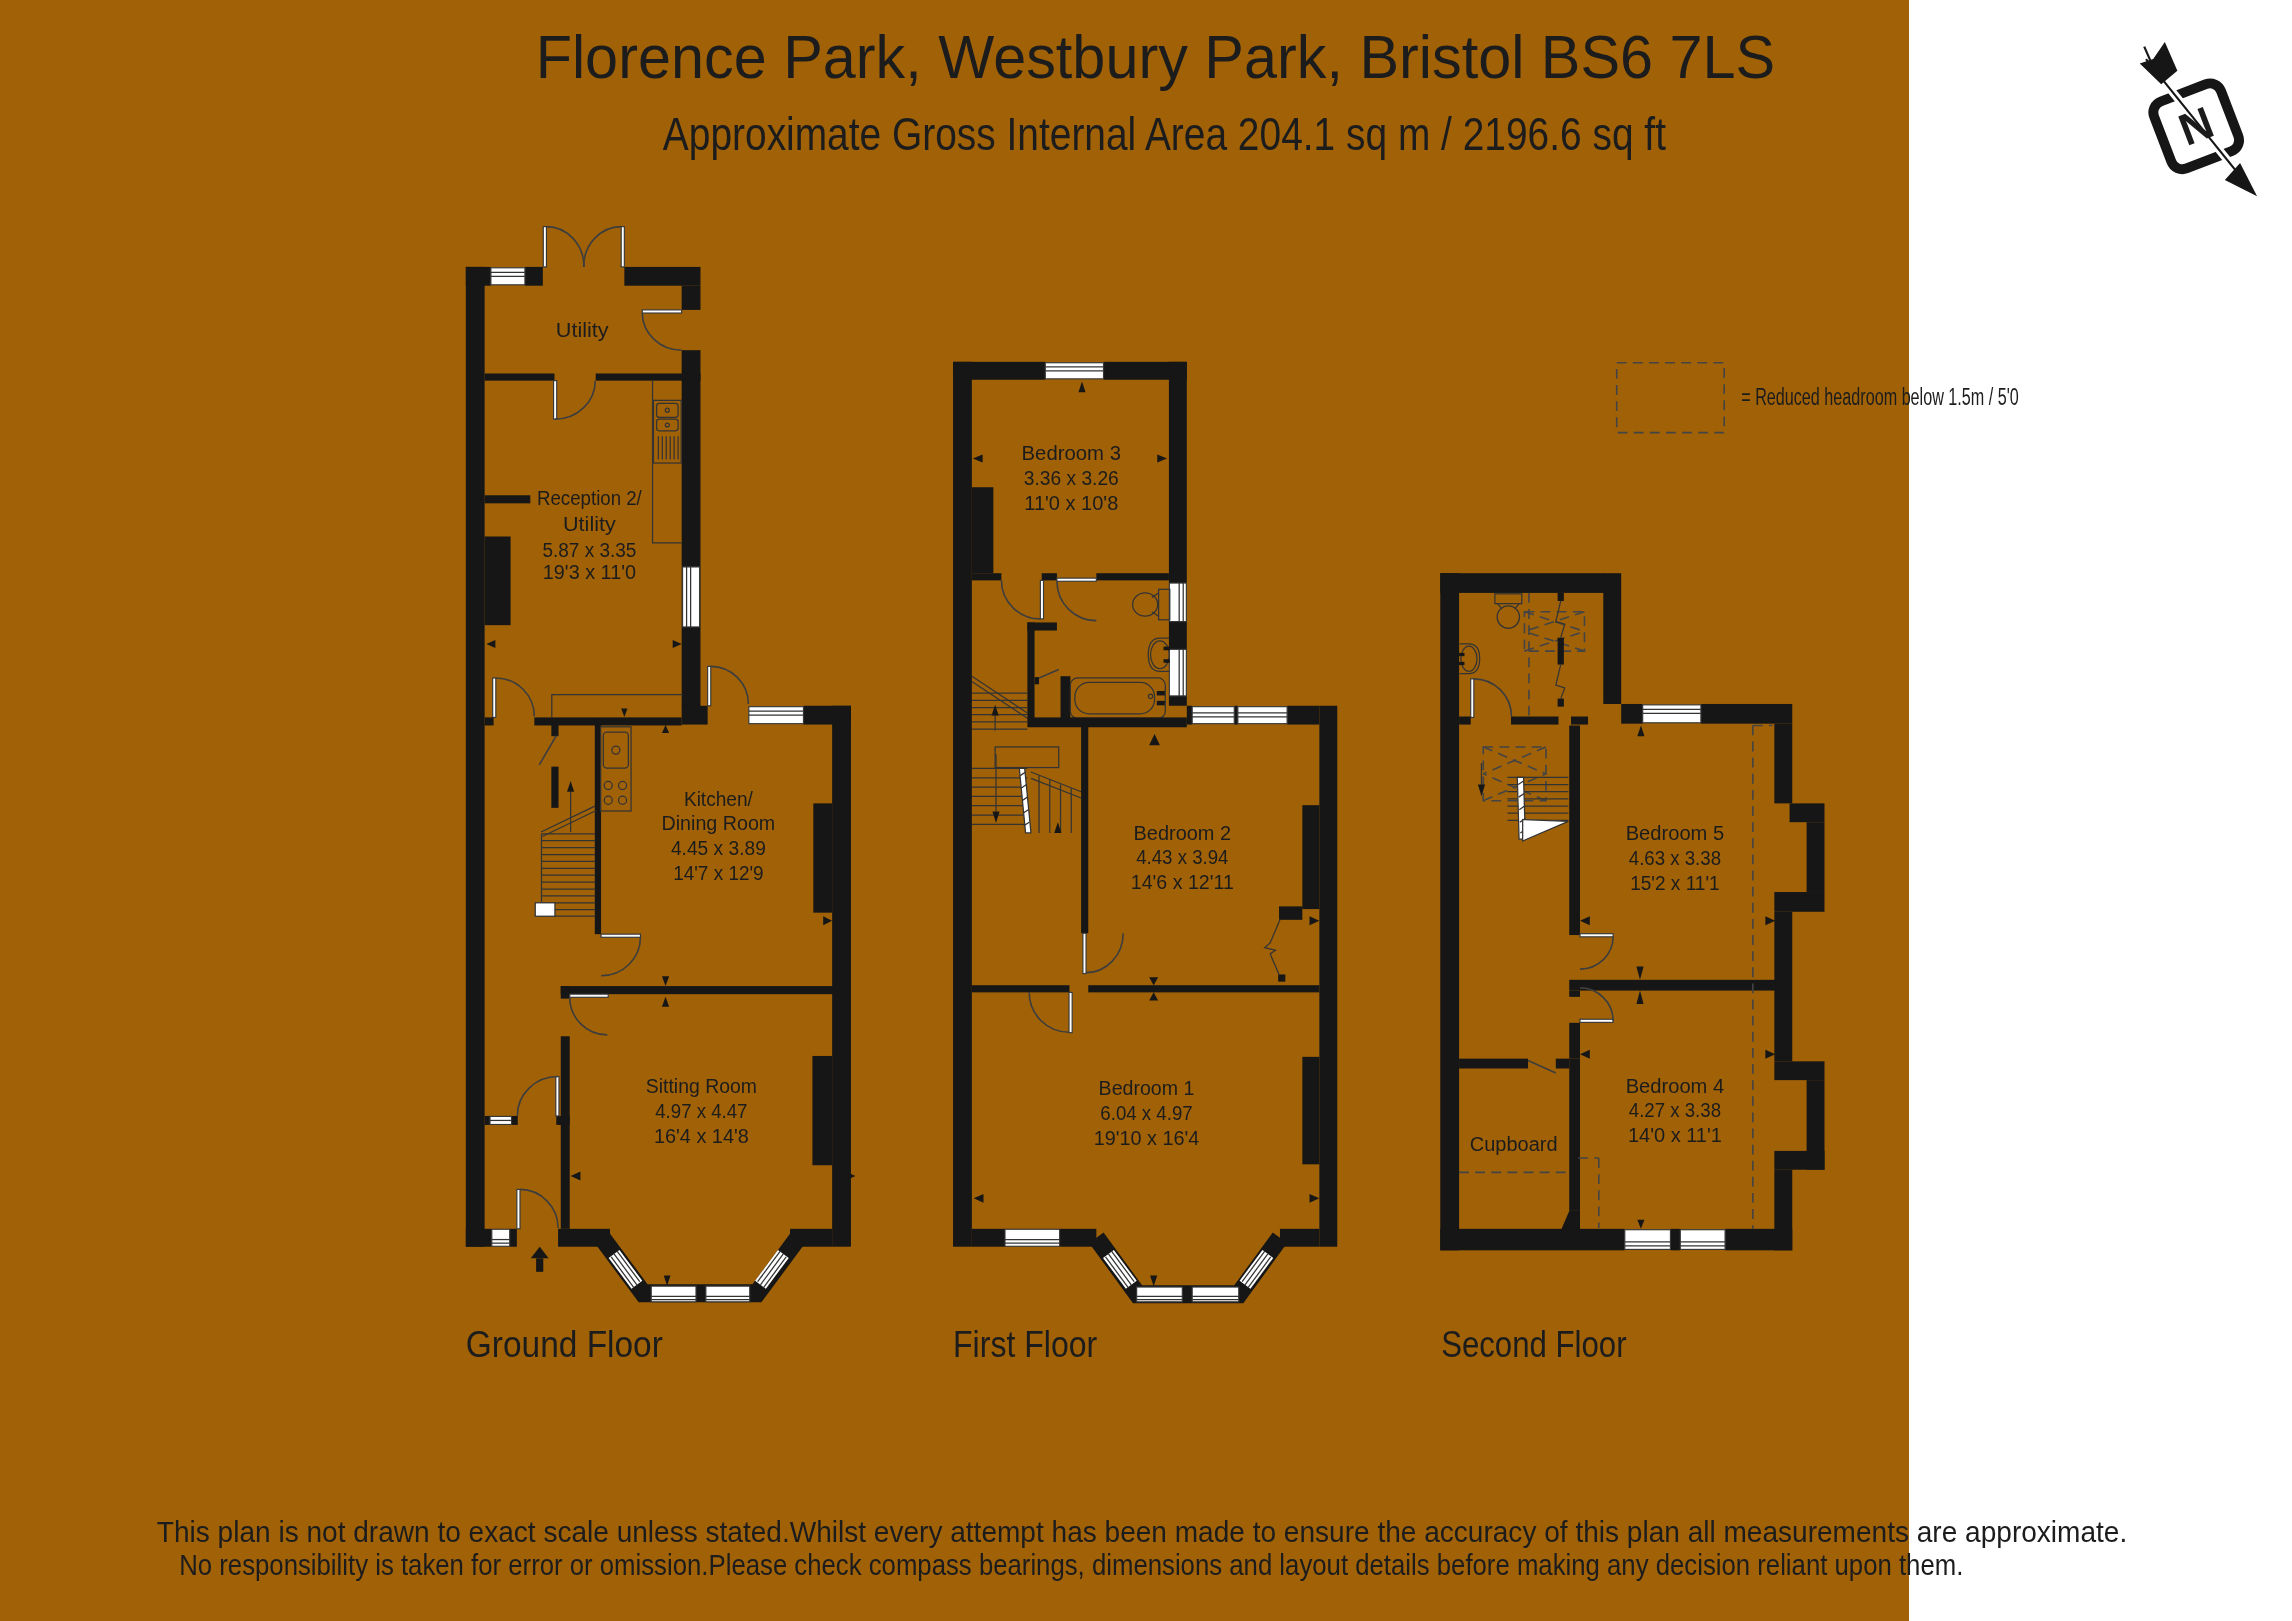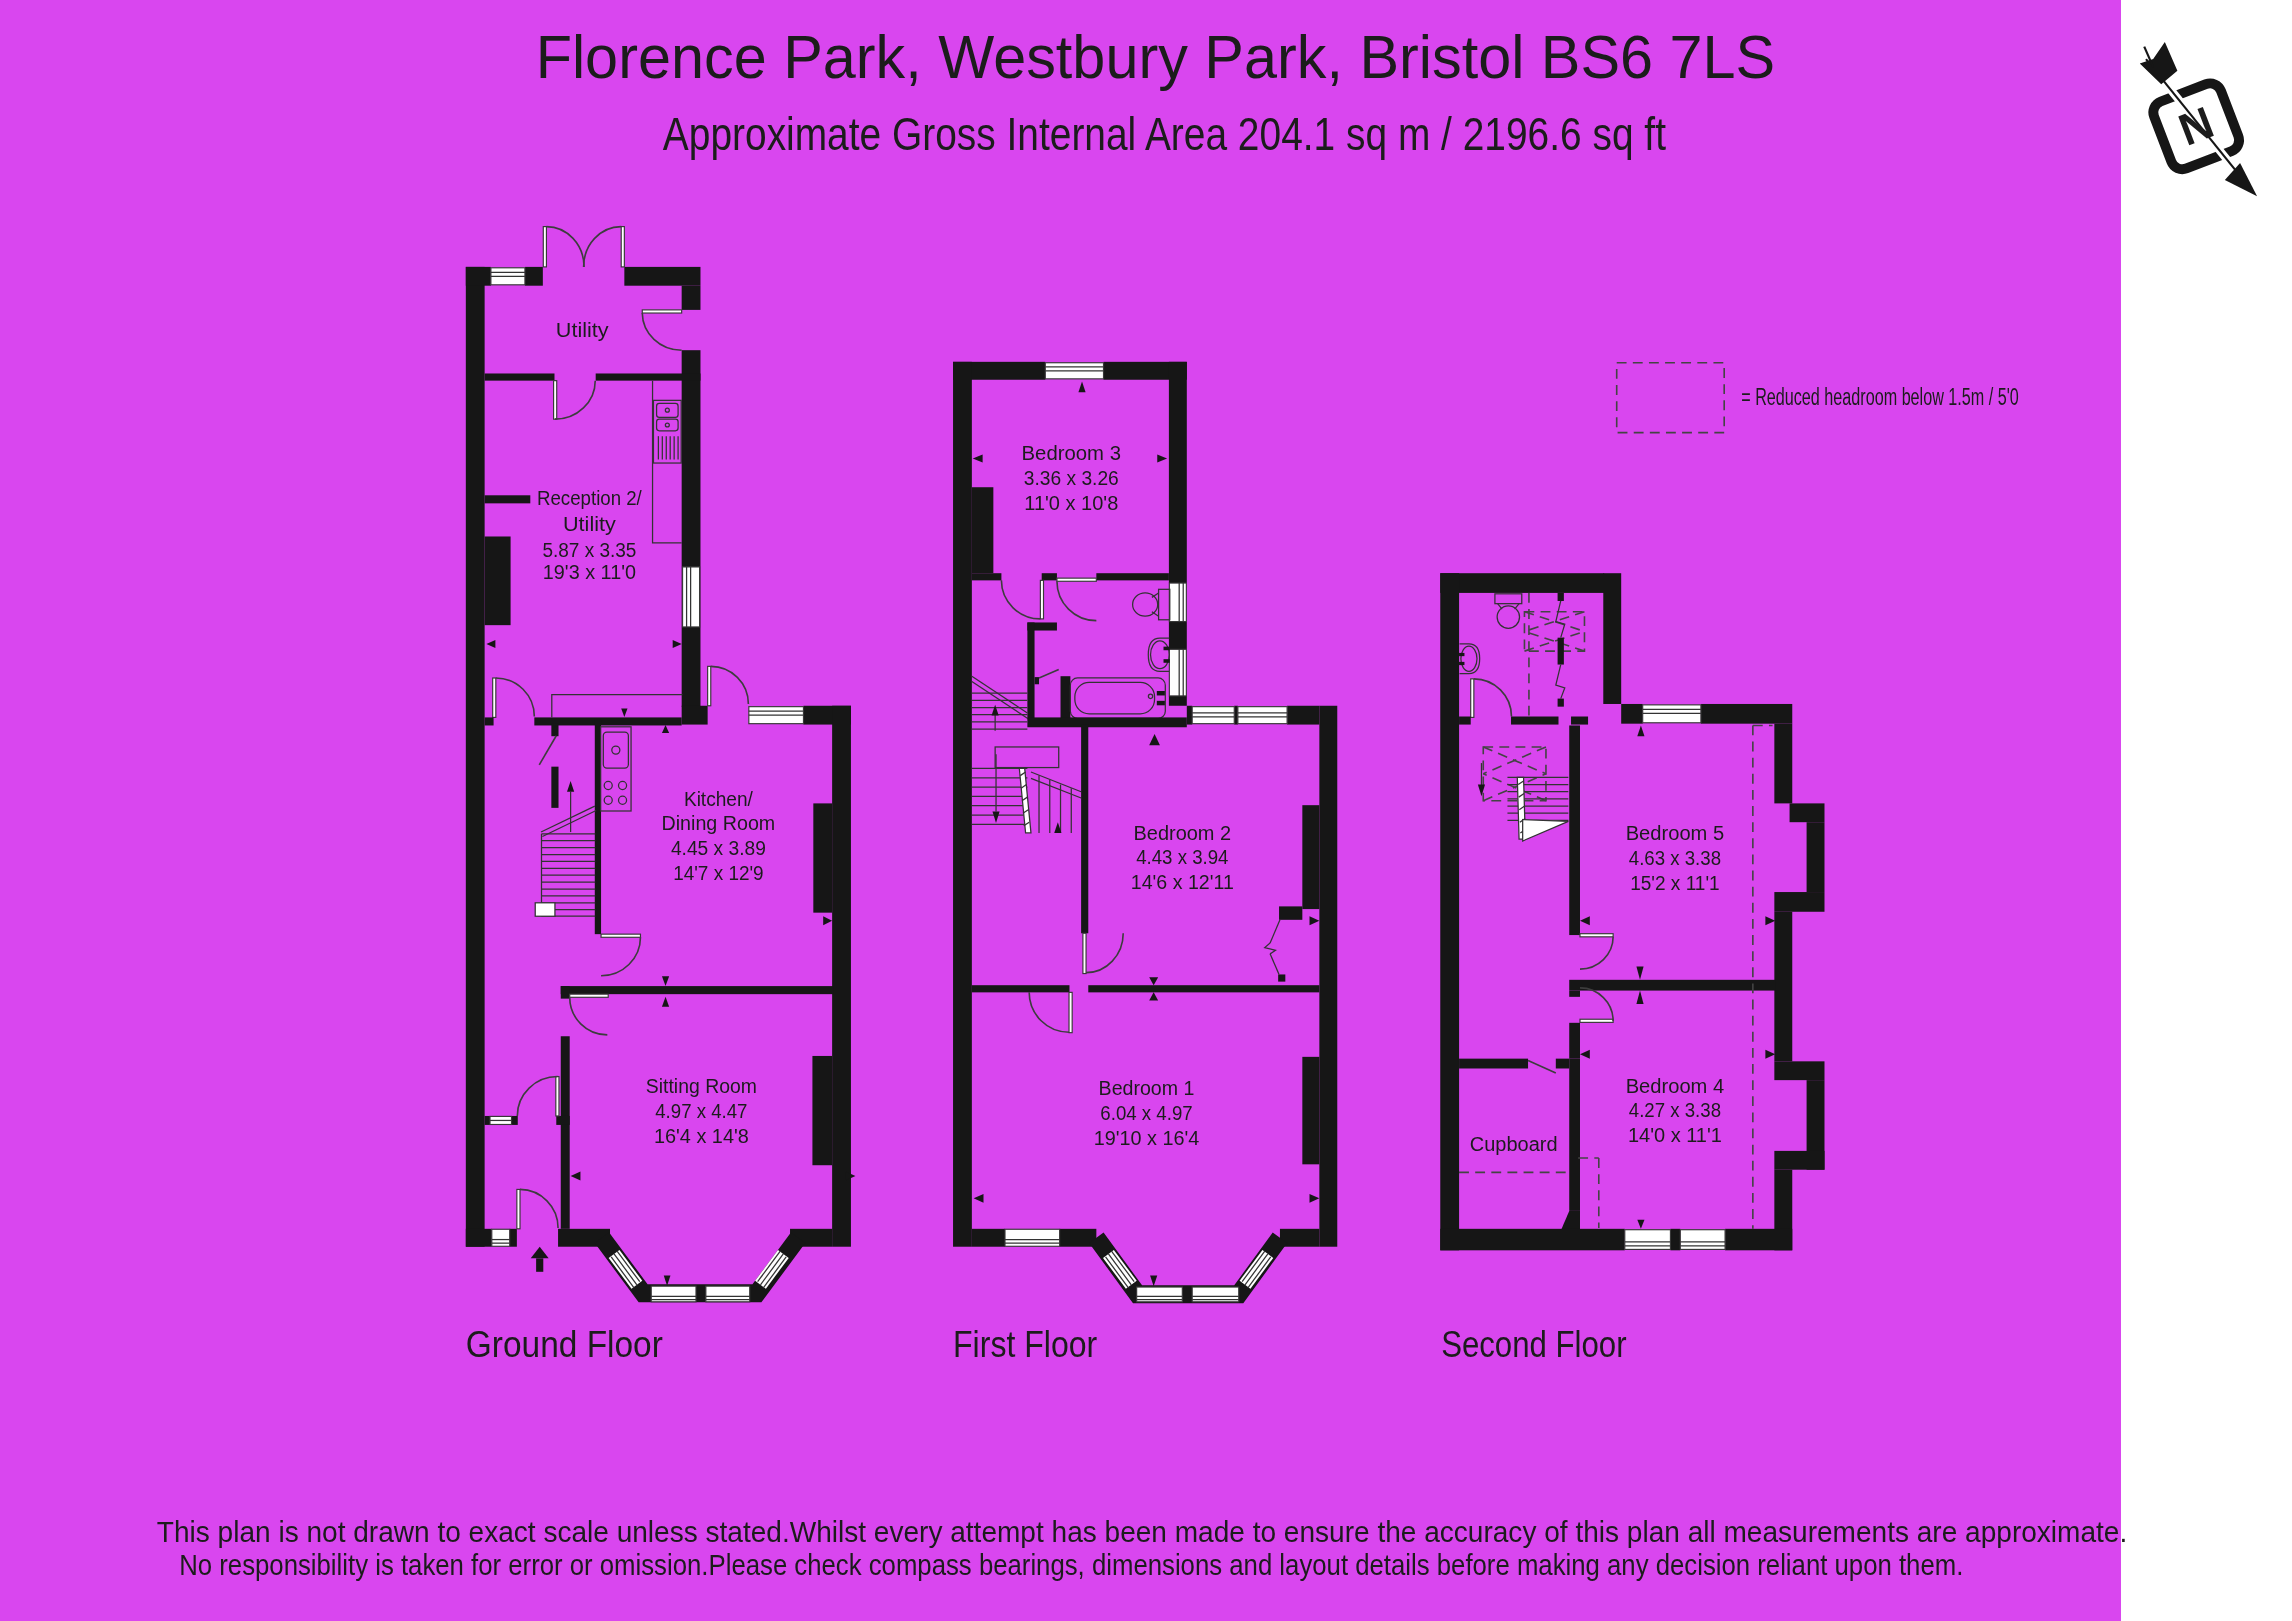--- a/index.html
+++ b/index.html
@@ -1,16 +1,16 @@
 <!DOCTYPE html>
 <html style="font-size:14.3px"><head>
 <meta charset="utf-8">
 <style>
 html,body{margin:0;padding:0;background:#fff}
-#page{width:2121px;height:1622px;position:relative;background:#d946ef}
+#page{width:1909px;height:1622px;position:relative;background:#a16207}
 text{font-family:"Liberation Sans",sans-serif;fill:#1c1c1c;-webkit-font-smoothing:antialiased}
 .rm{font-size:23px}
 .w{fill:#161616}
 .tn{stroke:#333;stroke-width:1.4;fill:none}
 .arc{stroke:#3d3d3d;stroke-width:1.8;fill:none}
 .wf{fill:#fff;stroke:#383838;stroke-width:1.3}
 .dsh{stroke:#444;stroke-width:1.8;fill:none;stroke-dasharray:11 7}
 .ar{fill:#161616}
 </style>
 </head>

